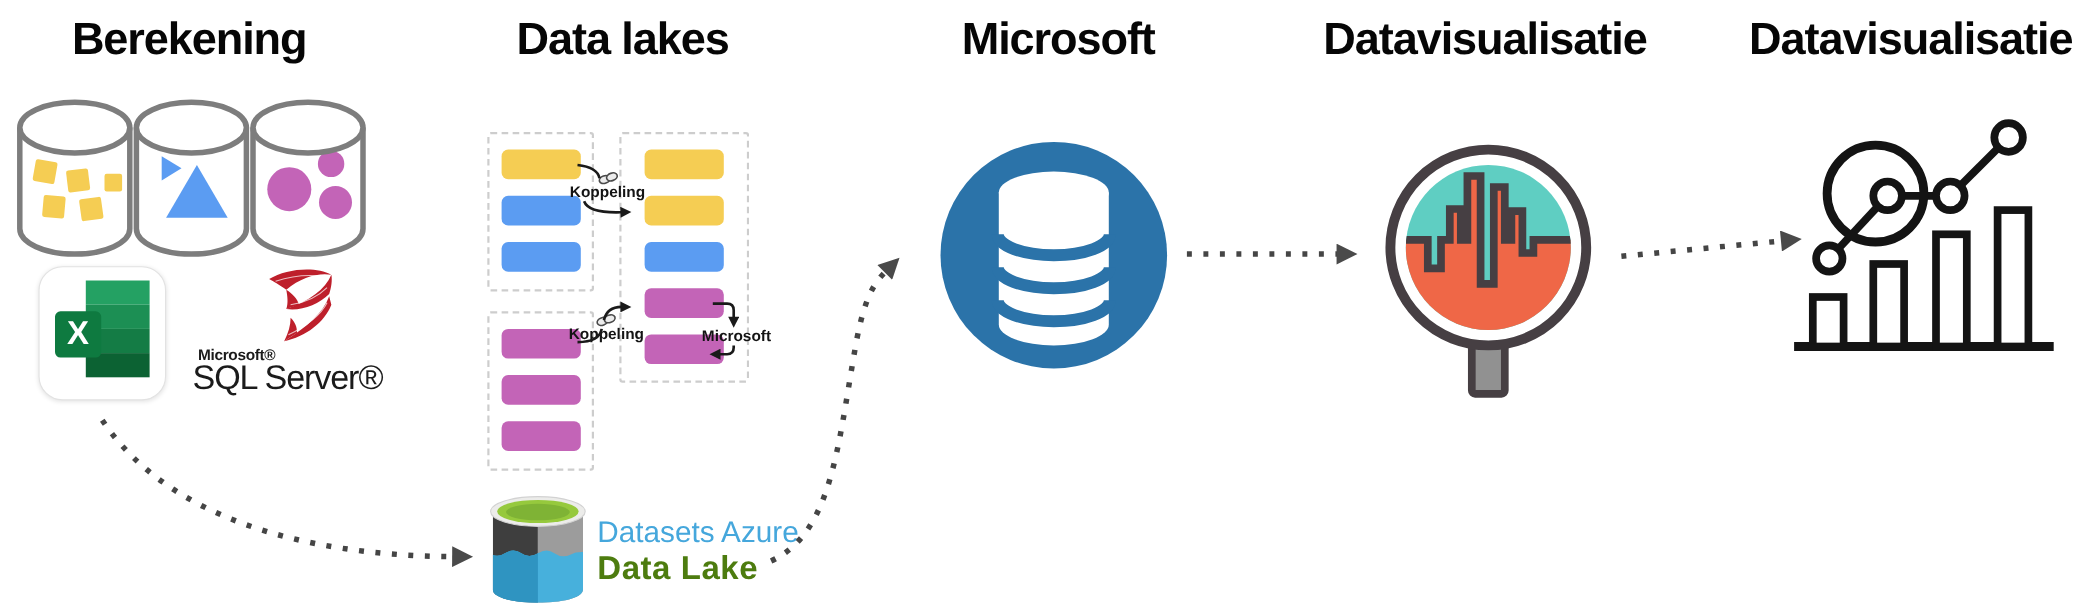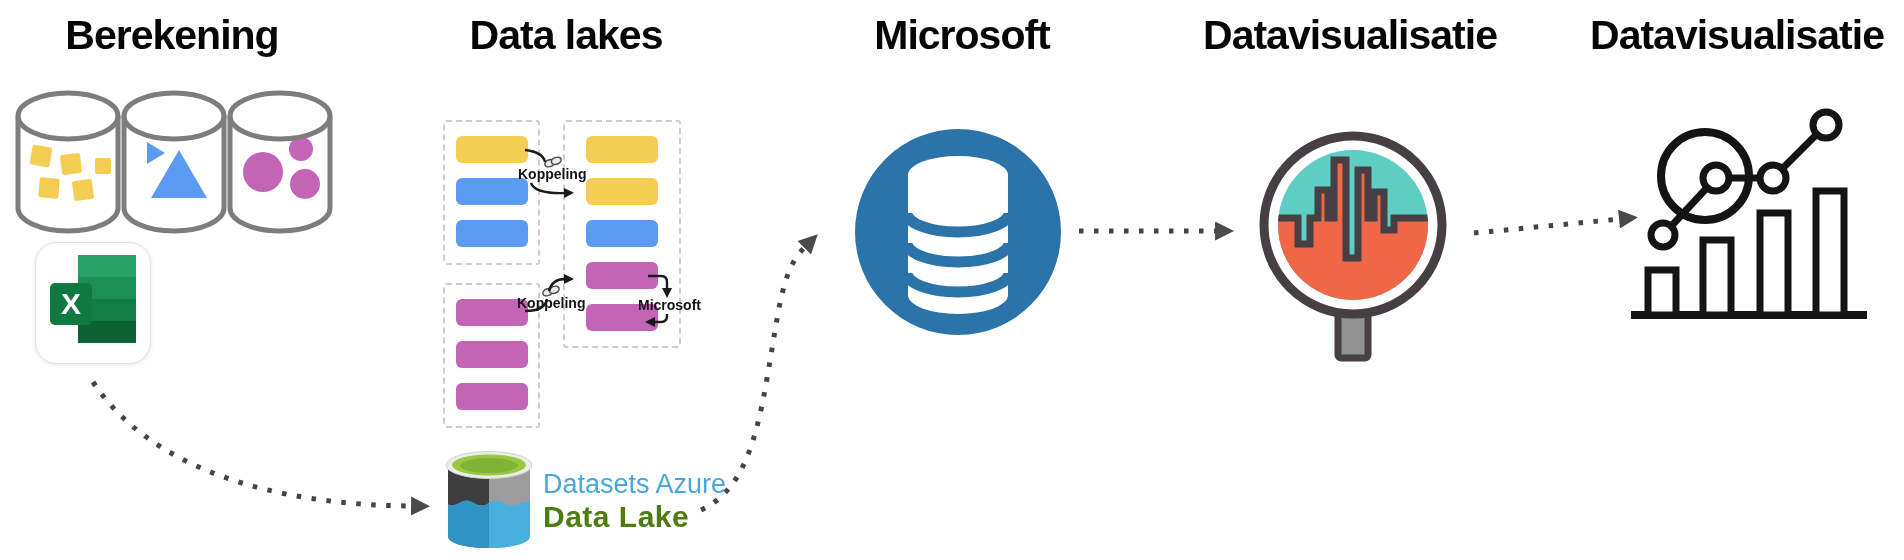--- a/index.html
+++ b/index.html
@@ -80,20 +80,38 @@
   <div class="excel-card">
     <div class="excel-band" style="top:12px;background:#24A163"></div>
     <div class="excel-band" style="top:34px;background:#1C8F54"></div>
     <div class="excel-band" style="top:56px;background:#147C45"></div>
     <div class="excel-band" style="top:78px;background:#0C6233"></div>
     <div class="excel-xbox">
       <span class="excel-x">X</span>
     </div>
   </div>
 
+  <div class="sql-logo">
+    <svg class="abs" style="left:58px;top:2px" width="82" height="78" viewBox="0 0 82 80">
+      <g fill="#BE1F2B">
+        <path d="M14 12 C30 2 58 0 72 8 C60 6 44 10 30 22 C24 18 18 14 14 12 Z"></path>
+        <path d="M72 8 C66 22 52 32 30 40 C44 42 60 36 70 26 C72 20 73 13 72 8 Z"></path>
+        <path d="M30 22 C36 26 40 30 42 36 L30 40 C32 34 31 28 30 22 Z"></path>
+        <path d="M70 28 C64 44 50 56 28 70 C48 66 66 52 72 36 Z"></path>
+        <path d="M34 48 C38 52 40 56 40 62 L28 70 C32 62 34 55 34 48 Z"></path>
+      </g>
+      <g stroke="#ffffff" stroke-width="1" fill="none" opacity="0.7">
+        <path d="M20 14 C38 8 56 8 68 10"></path>
+        <path d="M34 36 C48 34 60 28 68 20"></path>
+        <path d="M32 64 C48 56 62 46 68 34"></path>
+      </g>
+    </svg>
+    <div class="sql-ms">Microsoft®</div>
+    <div class="sql-name">SQL Server®</div>
+  </div>
 
   <div class="dl-box" style="left:443px;top:120px;width:97px;height:145px">
       <div class="dl-rect c-yellow"></div>
       <div class="dl-rect c-blue"></div>
       <div class="dl-rect c-blue"></div>
     </div>
   <div class="dl-box" style="left:563px;top:120px;width:118px;height:228px">
       <div class="dl-rect c-yellow"></div>
       <div class="dl-rect c-yellow"></div>
       <div class="dl-rect c-blue"></div>

